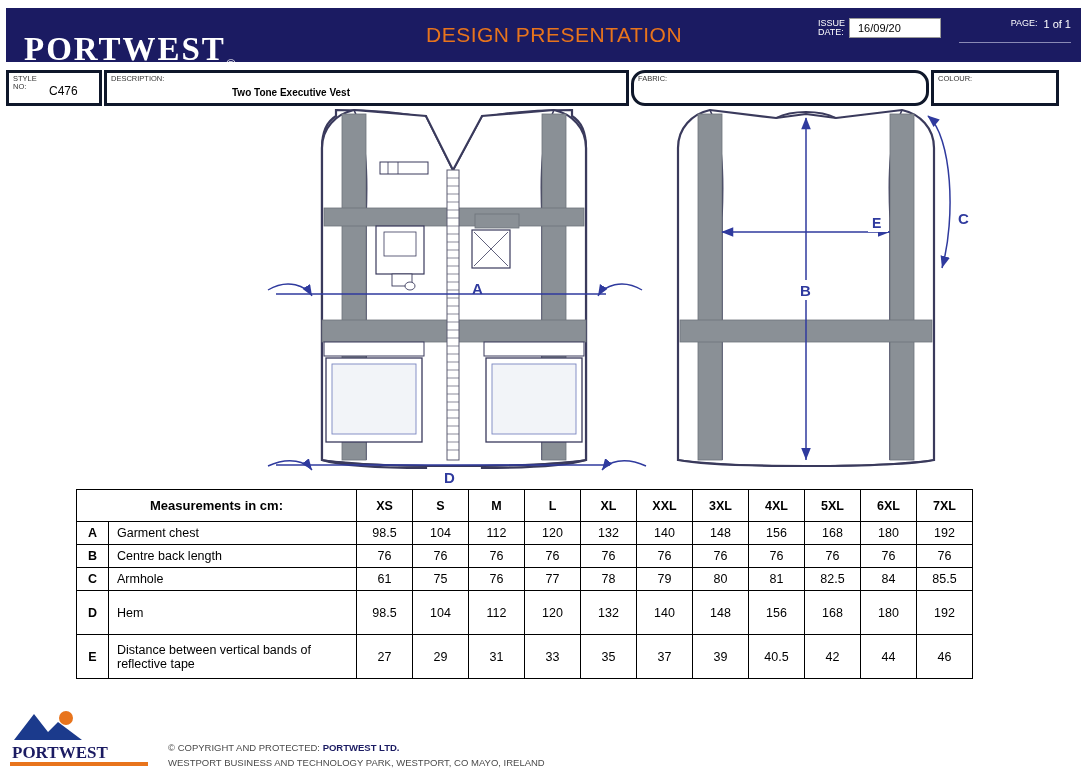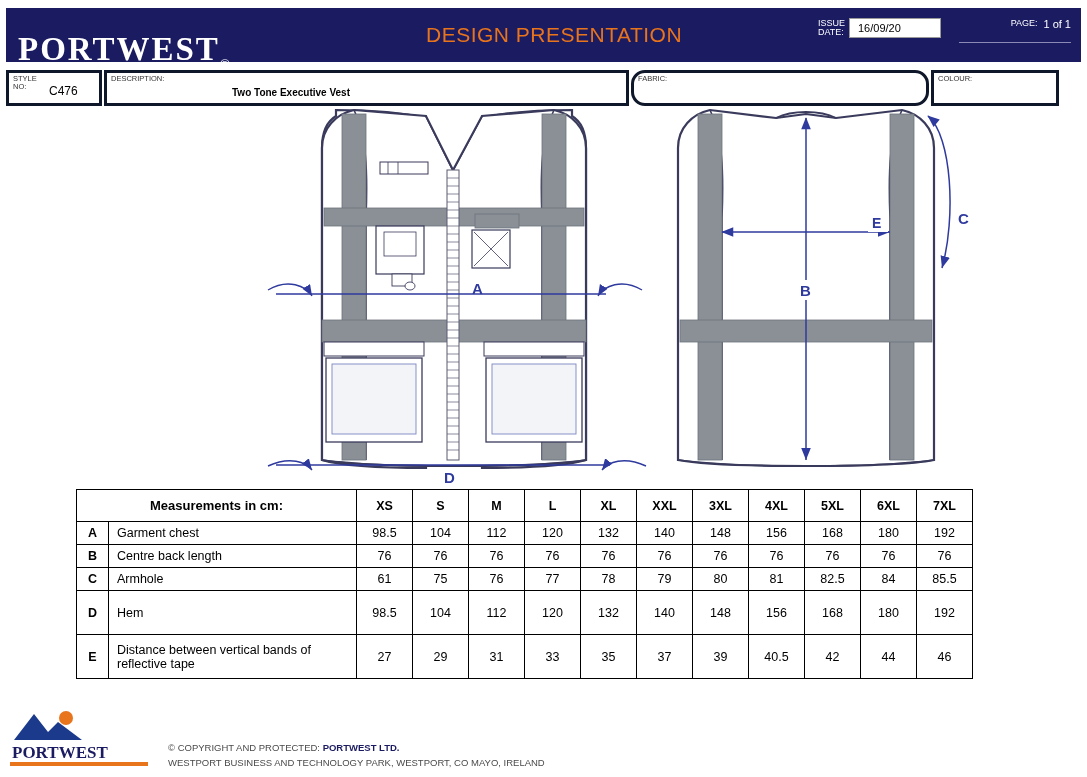--- a/index.html
+++ b/index.html
@@ -18,21 +18,21 @@
     position: absolute; left: 6px; top: 8px; width: 1075px; height: 54px;
     background: #1b1b62;
     display: flex; align-items: center;
   }
   .brand {
     color: #ffffff;
     font-family: "Liberation Serif", serif;
     font-size: 33px;
     font-weight: bold;
     letter-spacing: 2px;
-    padding-left: 12px;
+    padding-left: 18px;
     white-space: nowrap;
     margin-top: 32px;
   }
   .brand .reg { font-size: 13px; vertical-align: sub; letter-spacing: 0; }
   .header-title {
     color: #e8741c;
     font-size: 21px;
     font-family: "Liberation Sans", sans-serif;
     letter-spacing: 0.5px;
     position: absolute;

